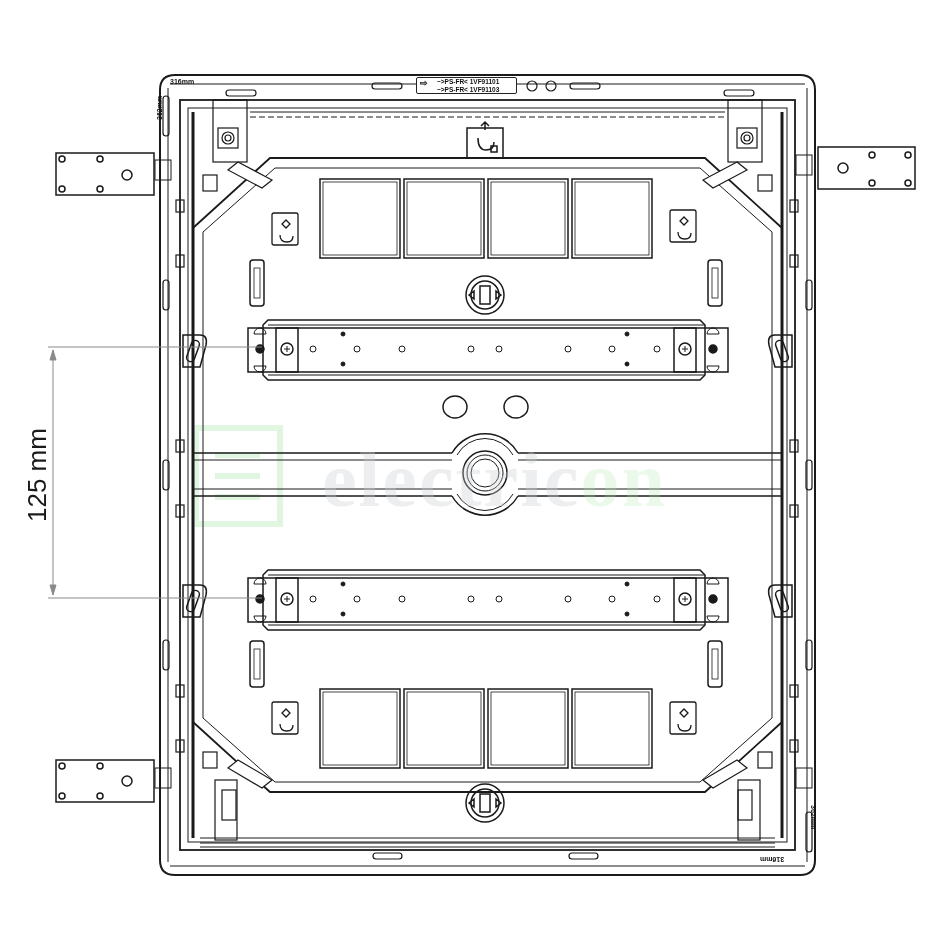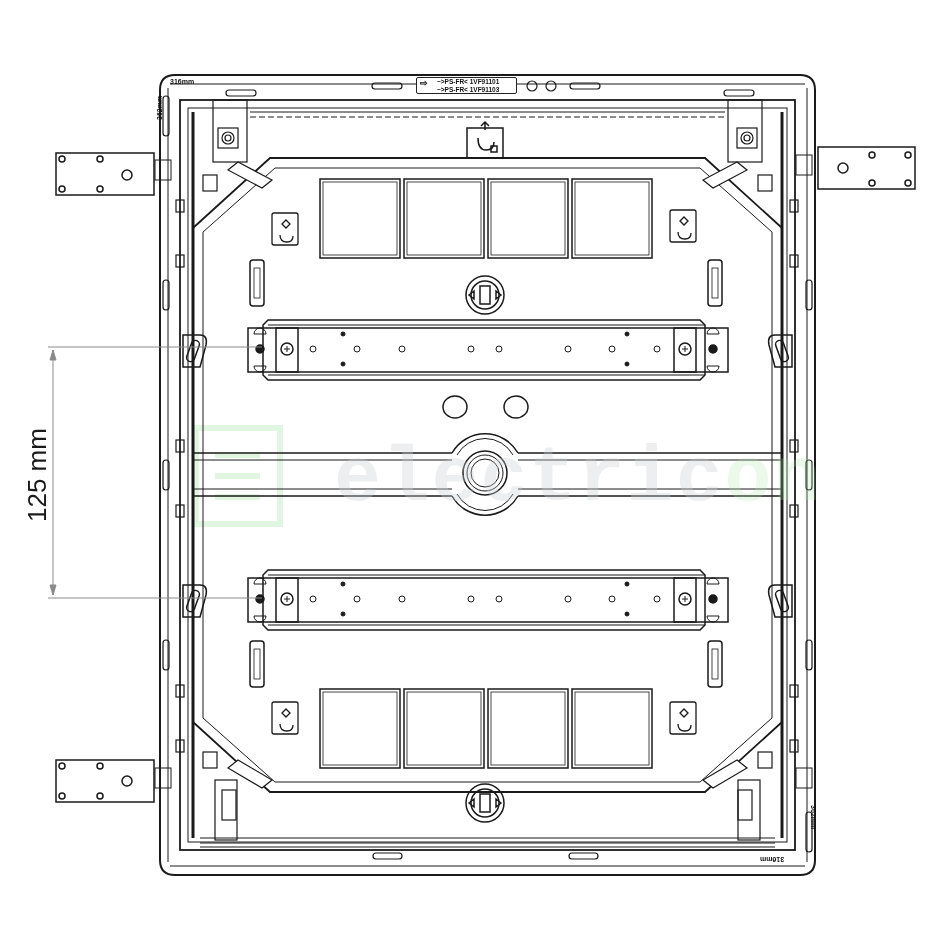--- a/index.html
+++ b/index.html
@@ -7,21 +7,21 @@
   #drawing { position: absolute; left: 0; top: 0; width: 950px; height: 950px; }
   .dim-label { position: absolute; left: 18px; top: 420px; width: 40px; height: 100px; }
   .dim-label span { display: block; transform: rotate(-90deg); transform-origin: left top; position: absolute; left: 4px; top: 102px; white-space: nowrap; font-size: 26px; color: #1a1a1a; font-family: "Liberation Sans", sans-serif; }
   .label-plate { position: absolute; left: 416px; top: 77px; width: 101px; height: 17px; border: 1.5px solid #222; border-radius: 2px; background: #fff; font-size: 6.5px; line-height: 7.5px; font-weight: bold; color: #111; box-sizing: border-box; padding-left: 20px; font-family: "Liberation Sans", sans-serif; }
   .label-plate .arrow { position: absolute; left: 3px; top: 2px; font-size: 9px; }
   .label-plate div.line { white-space: nowrap; }
   .small-dim-top { position: absolute; left: 170px; top: 78px; font-size: 7px; font-weight: bold; color: #111; font-family: "Liberation Sans", sans-serif; }
   .small-dim-side { position: absolute; left: 156px; top: 120px; font-size: 7px; font-weight: bold; color: #111; transform: rotate(-90deg); transform-origin: left top; font-family: "Liberation Sans", sans-serif; }
   .small-dim-bottom { position: absolute; left: 760px; top: 856px; font-size: 7px; font-weight: bold; color: #111; transform: rotate(180deg); font-family: "Liberation Sans", sans-serif; }
   .small-dim-side-r { position: absolute; left: 817px; top: 805px; font-size: 7px; font-weight: bold; color: #111; transform: rotate(90deg); transform-origin: left top; font-family: "Liberation Sans", sans-serif; }
-  .watermark { position: absolute; left: 334px; top: 435px; font-size: 78px; font-weight: bold; color: rgba(200,205,210,0.35); letter-spacing: 2px; font-family: Liberation Mono, monospace; pointer-events: none; }
+  .watermark { position: absolute; left: 322px; top: 435px; font-size: 78px; font-weight: bold; color: rgba(200,205,210,0.35); letter-spacing: 2px; font-family: Liberation Serif, serif; pointer-events: none; }
   .watermark .accent { color: rgba(170,230,170,0.25); }
 </style>
 </head>
 <body>
 
 <svg id="drawing" viewBox="0 0 950 950" xmlns="http://www.w3.org/2000/svg" fill="none" stroke="#1a1a1a" stroke-width="1.5">
 
   <g stroke="rgba(170,230,170,0.35)" stroke-width="6" fill="none">
     <rect x="196" y="428" width="84" height="96"></rect>
     <path d="M215 455 h45 M215 476 h45 M215 497 h45"></path>

